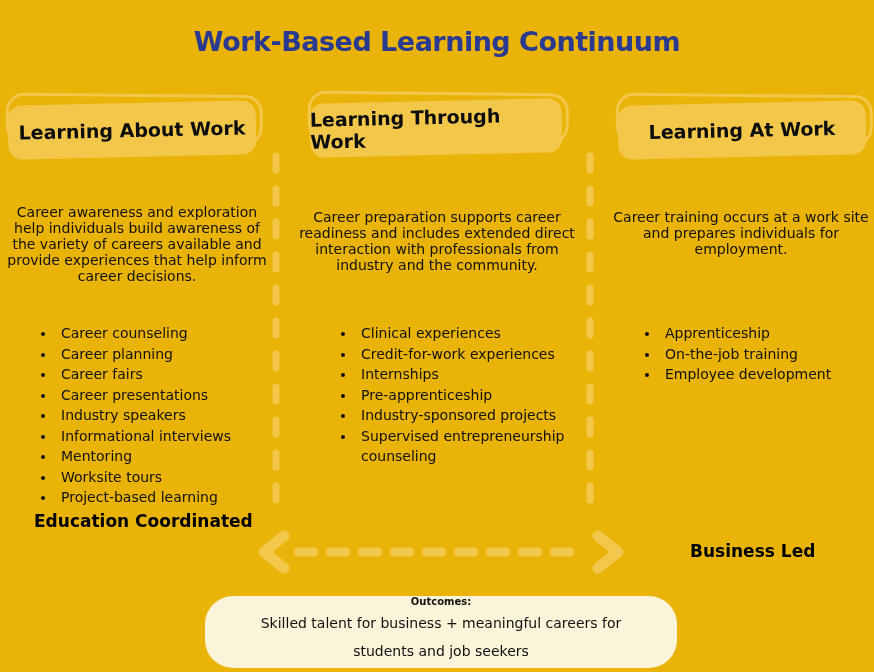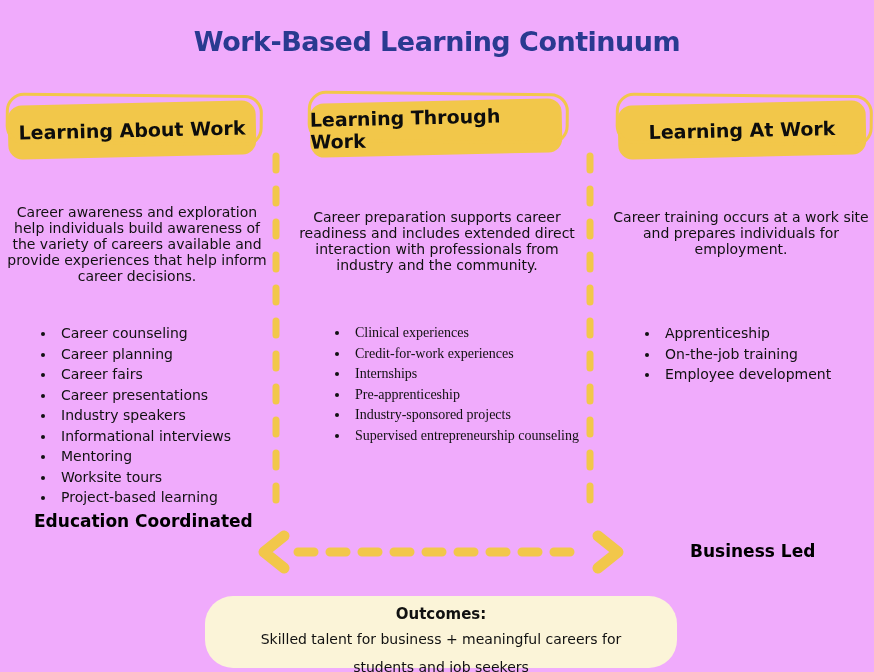--- a/index.html
+++ b/index.html
@@ -1,17 +1,17 @@
 <!DOCTYPE html>
 <html><head>
 <meta charset="utf-8">
 <style>
   html,body { margin:0; padding:0; background:#ffffff; }
   .canvas {
-    position:relative; width:874px; height:672px; background:#f0abfc;
+    position:relative; width:874px; height:672px; background:#eab308;
     font-family:"DejaVu Sans","Liberation Sans",sans-serif; overflow:hidden; color:#111;
   }
   .title {
     position:absolute; top:26px; left:0; right:0; text-align:center;
     color:#293A90; font-size:27px; font-weight:bold; letter-spacing:-0.5px;
   }
   .col { position:absolute; top:95px; height:430px; }
   .blob {
     position:absolute; background:#F2C74A; border-radius:14px;
     display:flex; align-items:center; justify-content:center; transform:rotate(-1.3deg);
@@ -30,21 +30,21 @@
     font-size:14px; line-height:20.5px; color:#111; list-style:disc outside;
   }
   .items li { padding-left:5px; }
   .divider { position:absolute; }
   .footer-label { position:absolute; font-size:17px; font-weight:bold; color:#000; white-space:nowrap; }
   .arrow { position:absolute; left:252px; top:529px; }
   .outcomes {
     position:absolute; left:205px; top:596px; width:472px; height:72px;
     background:#FBF4D8; border-radius:28px; text-align:center;
   }
-  .outcomes-heading { font-weight:bold; font-size:15px; padding-top:9px; }
+  .outcomes-heading { font-weight:bold; font-size:10px; }
   .outcomes-text { font-size:14px; line-height:28px; margin:2px auto 0; width:424px; }
 </style>
 </head>
 <body>
 
 <div class="canvas">
 
   <div class="title">Work-Based Learning Continuum</div>
 
   <svg class="divider" style="left:270px; top:146px;" width="12" height="372">
@@ -70,21 +70,21 @@
         <li>Worksite tours</li>
         <li>Project-based learning</li>
       </ul>
   </div>
 
   <div class="col" style="left:298px; width:286px;">
     <div class="blob" style="left:12px; top:6px; width:252px; height:54px;">
       <span class="blob-label">Learning Through Work</span>
     </div>
     <p class="desc" style="top:100px; left:0; right:8px;">Career preparation supports career readiness and includes extended direct interaction with professionals from industry and the community.</p>
-    <ul class="items" style="left:30px;font-family:Liberation Serif, serif;">
+    <ul class="items" style="left:36px;">
         <li>Clinical experiences</li>
         <li>Credit-for-work experiences</li>
         <li>Internships</li>
         <li>Pre-apprenticeship</li>
         <li>Industry-sponsored projects</li>
         <li>Supervised entrepreneurship counseling</li>
       </ul>
   </div>
 
   <div class="col" style="left:610px; width:262px;">

